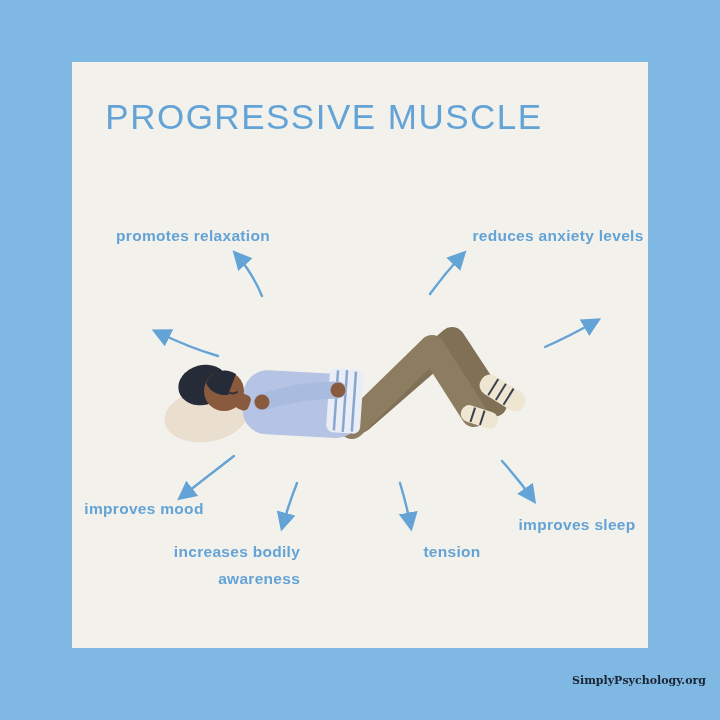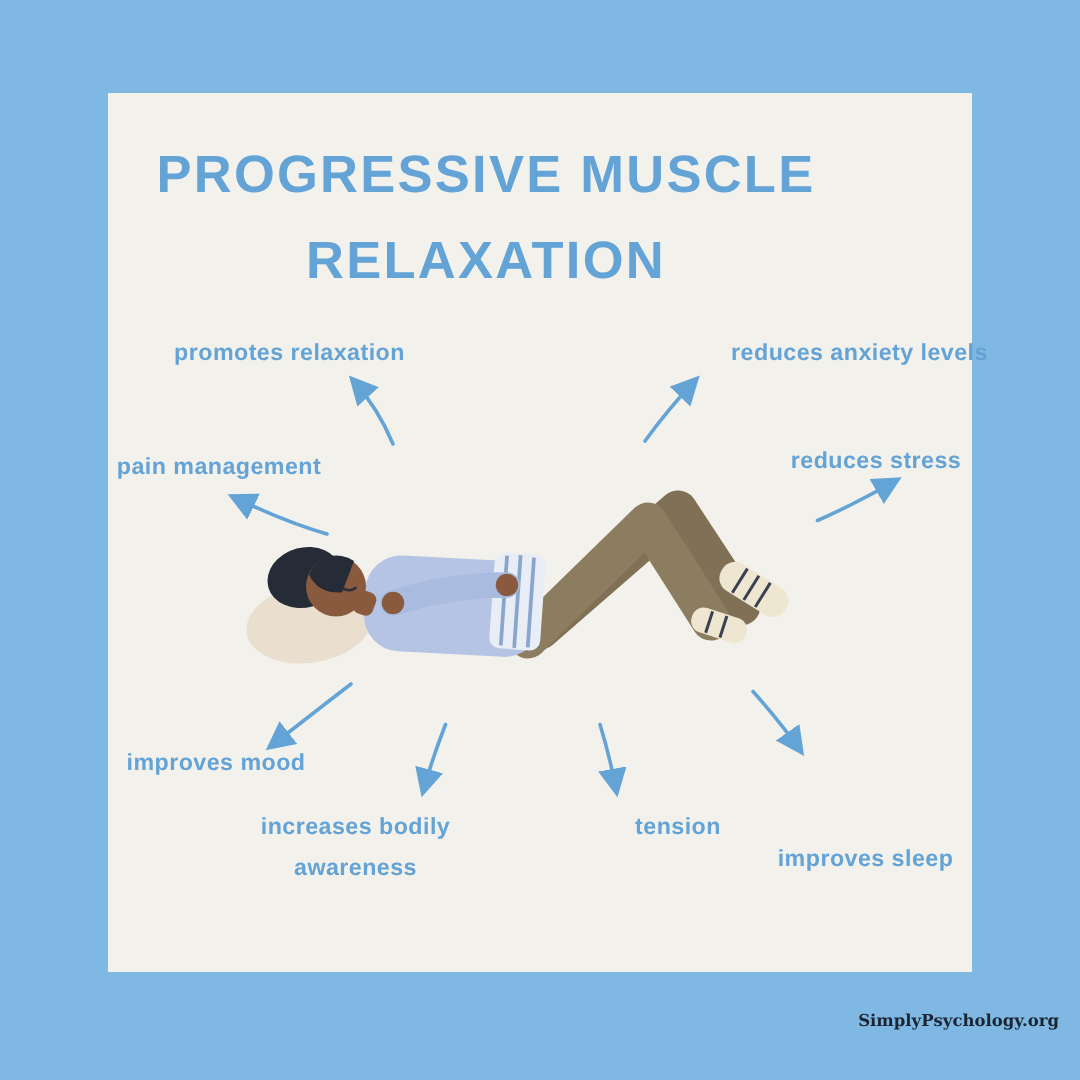--- a/index.html
+++ b/index.html
@@ -14,72 +14,65 @@
     background:var(--background);
     font-family:"Liberation Sans",sans-serif;
   }
   .card{
     position:absolute;left:72px;top:62px;width:576px;height:586px;
     background:var(--card);
   }
   .title{
     position:absolute;left:72px;top:88px;width:504px;
     text-align:center;color:var(--accent-blue);
-    font-weight:700;font-size:35px;letter-spacing:1.5px;line-height:57px;
+    font-weight:400;font-size:35px;letter-spacing:1.5px;line-height:57px;
   }
   .benefit{
     position:absolute;transform:translateX(-50%);
     color:var(--accent-blue);font-weight:700;font-size:15.5px;
-    letter-spacing:.3px;text-align:center;line-height:27px;white-space:nowrap;
+    letter-spacing:.3px;text-align:right;line-height:27px;white-space:nowrap;
   }
   .benefit span{display:block;}
   svg.overlay{position:absolute;left:0;top:0;width:720px;height:720px;}
   .arrow{stroke:var(--accent-blue);stroke-width:2.4;fill:none;stroke-linecap:round;}
   #arrowhead path{fill:var(--accent-blue);}
   .watermark{
     position:absolute;right:14px;top:674px;
     font-family:"DejaVu Serif","Liberation Serif",serif;
     font-weight:700;font-size:11px;color:var(--watermark-color);
   }
 </style>
 </head>
 <body>
 
 <div class="canvas">
 
   <div class="card"></div>
 
   <div class="title">
     <span style="display:block;">PROGRESSIVE MUSCLE</span>
-    <span style="display:block;">RELAXATION</span>
   </div>
 
   <div class="benefit" style="left:193px;top:222px;">
     <span>promotes relaxation</span>
   </div>
-  <div class="benefit" style="left:573px;top:222px;">
+  <div class="benefit" style="left:558px;top:222px;">
     <span>reduces anxiety levels</span>
-  </div>
-  <div class="benefit" style="left:146px;top:298px;">
-    <span>pain management</span>
-  </div>
-  <div class="benefit" style="left:584px;top:294px;">
-    <span>reduces stress</span>
   </div>
   <div class="benefit" style="left:237px;top:538px;">
     <span>increases bodily</span>
     <span>awareness</span>
   </div>
   <div class="benefit" style="left:144px;top:495px;">
     <span>improves mood</span>
   </div>
   <div class="benefit" style="left:452px;top:538px;">
     <span>tension</span>
   </div>
-  <div class="benefit" style="left:577px;top:511px;margin-top:48px;">
+  <div class="benefit" style="left:577px;top:511px;">
     <span>improves sleep</span>
   </div>
 
   <svg class="overlay" viewBox="0 0 720 720" aria-hidden="true">
     <defs>
       <marker id="arrowhead" markerWidth="9" markerHeight="9" refX="6.5" refY="4" orient="auto">
         <path d="M0,0 L8,4 L0,8 Z"></path>
       </marker>
     </defs>
 

